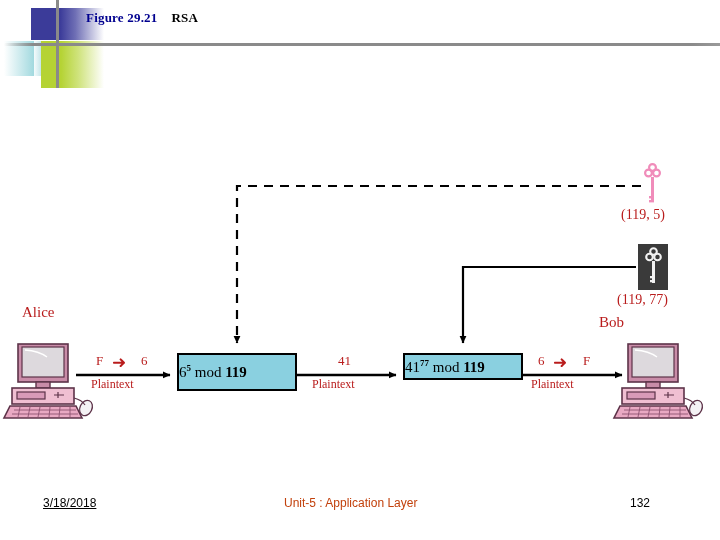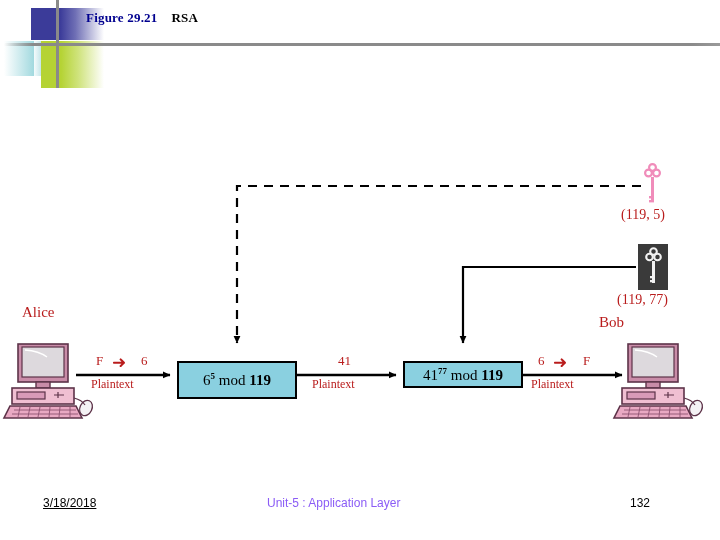--- a/index.html
+++ b/index.html
@@ -113,41 +113,39 @@
   .box {
     position: absolute;
     background: #8ad0e0;
     border: 2px solid #000000;
     box-sizing: border-box;
     font-family: "Liberation Serif", serif;
     font-size: 15px;
     color: #000000;
     display: flex;
     align-items: center;
-    justify-content: center;
-    white-space: nowrap;
-    margin-top: 8px;
+    white-space: nowrap;
   }
   .box sup { font-size: 9px; font-weight: bold; vertical-align: super; }
   .box b { font-weight: bold; }
 
   
   .footer-date {
     position: absolute;
     left: 43px; top: 496px;
     font-size: 12px;
     color: #000000;
     white-space: nowrap;
     text-decoration: underline;
   }
   .footer-center {
     position: absolute;
-    left: 267px; top: 496px;
+    left: 284px; top: 496px;
     font-size: 12px;
-    color: #8b5cf6;
+    color: #c2410c;
     white-space: nowrap;
   }
   .footer-page {
     position: absolute;
     left: 630px; top: 496px;
     font-size: 12px;
     color: #000000;
     white-space: nowrap;
   }
 </style>

